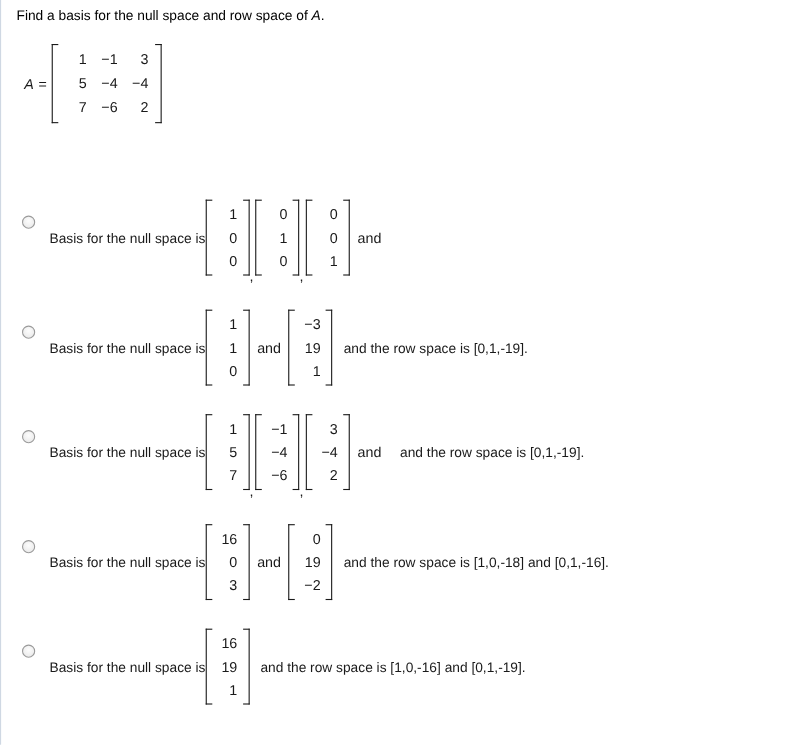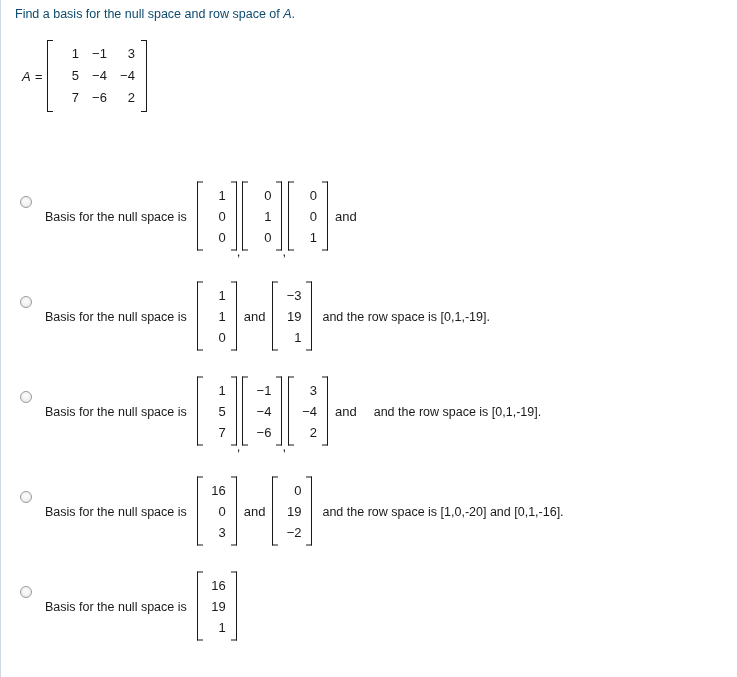--- a/index.html
+++ b/index.html
@@ -30,21 +30,21 @@
     left: 0; top: 0;
     width: 737px;
   }
 
   
   #prompt {
     position: absolute;
     left: 15px;
     top: 7px;
     font-size: 12.5px;
-    color: #0c4a6e;
+    color: #000000;
     white-space: nowrap;
   }
   #prompt .var {
     font-style: italic;
   }
 
   
   #matrix-block {
     position: absolute;
     left: 22px;
@@ -120,21 +120,20 @@
   .opt-row {
     position: absolute;
     left: 45px;
     display: flex;
     align-items: center;
     font-size: 12.5px;
     white-space: nowrap;
   }
   .opt-label {
     font-size: 12.5px;
-    margin-right: 10px;
   }
   .sep {
     font-size: 13px;
     padding: 0 7px;
   }
   .sep.comma {
     padding: 0 2px 0 0;
     align-self: flex-end;
     position: relative;
     top: 8px;
@@ -356,21 +355,21 @@
               </span>
               <span class="mrow">
                 <span class="mcell">19</span>
               </span>
               <span class="mrow">
                 <span class="mcell">−2</span>
               </span>
             </span>
             <span class="brk r"></span>
           </span>
-          <span class="tail">and the row space is [1,0,-20] and [0,1,-16].</span>
+          <span class="tail">and the row space is [1,0,-18] and [0,1,-16].</span>
         </div>
       </div>
       <div class="option" style="top: 0px;">
         <div class="radio" style="top: 586px; position: absolute;"></div>
         <div class="opt-row" style="top: 606px; transform: translateY(-50%);">
           <span class="opt-label">Basis for the null space is</span>
           <span class="mtx vec">
             <span class="brk l"></span>
             <span class="mtx-body">
               <span class="mrow">
@@ -378,17 +377,18 @@
               </span>
               <span class="mrow">
                 <span class="mcell">19</span>
               </span>
               <span class="mrow">
                 <span class="mcell">1</span>
               </span>
             </span>
             <span class="brk r"></span>
           </span>
+          <span class="tail">and the row space is [1,0,-16] and [0,1,-19].</span>
         </div>
       </div>
     </div>
 
 </div>
 
 </body></html>

